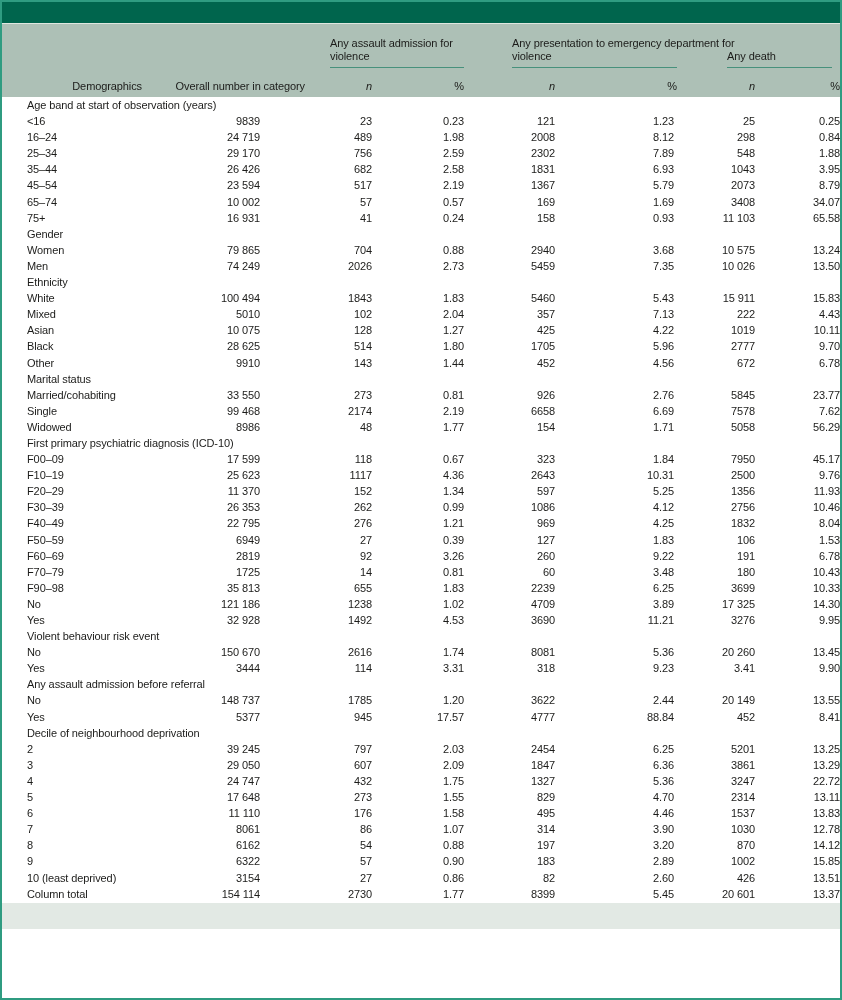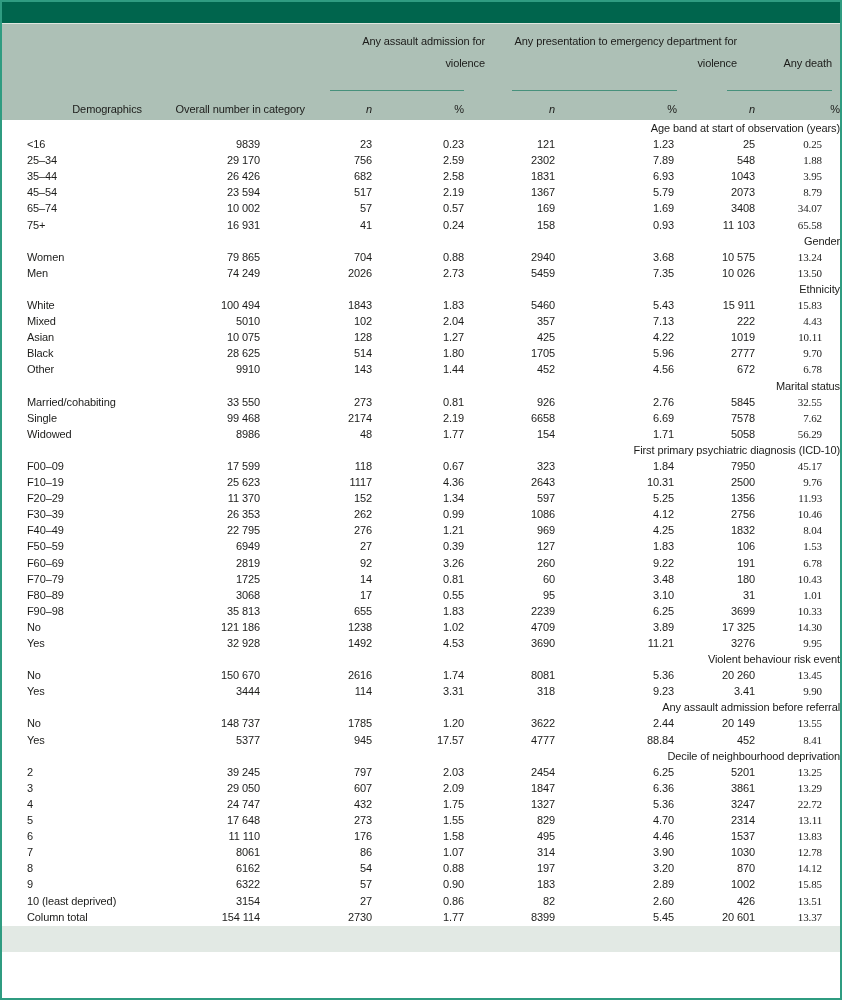--- a/index.html
+++ b/index.html
@@ -7,46 +7,46 @@
   .card{
     width:838px;height:996px;box-sizing:content-box;
     border:2px solid var(--border-teal,#2f9c81);
     background:#fff;overflow:hidden;
   }
   .topbar{height:21px;background:var(--top-bar-green,#00654d);border-bottom:1px solid #dfe7e0;}
   table{border-collapse:collapse;table-layout:fixed;width:838px;font-size:11px;letter-spacing:-0.1px;}
   thead th{background:var(--header-sage,#adc0b6);font-weight:normal;font-size:11px;overflow:visible;}
   tr.grouprow th{vertical-align:bottom;padding:6px 0 0 0;height:38px;}
   .group{
-    text-align:right;line-height:22px;padding-bottom:16px;
+    text-align:left;line-height:13px;padding-bottom:4px;
     border-bottom:1px solid var(--rule-teal,#47917c);
     white-space:normal;
   }
   .g1{margin:0 -21px 0 25px;}
   .g2{margin:0 -60px 0 48px;}
   .g3{margin:0 8px 0 50px;}
   tr.subhead th{vertical-align:bottom;height:24px;padding:0 0 5px 0;text-align:right;white-space:nowrap;}
   th.h-demo{text-align:left;padding-left:9px;}
   th.h-overall{text-align:right;}
   th.c3{padding-right:13px;}
   th.c4{padding-right:17px;}
   th.c5{padding-right:6px;}
   th.c6{padding-right:18px;}
   th.c7{padding-right:3px;}
   th.c8{padding-right:26px;}
   .it{font-style:italic;}
   tbody td{
     height:16.1px;line-height:16.1px;padding:0;font-size:11px;
     white-space:nowrap;overflow:visible;text-align:right;
   }
-  tbody tr.sec td{text-align:right;padding-left:25px;}
+  tbody tr.sec td{text-align:left;padding-left:25px;}
   tbody tr.item td:first-child{text-align:left;padding-left:25px;}
   tbody tr.item td:nth-child(2){padding-right:45px;}
   tbody tr.item td:nth-child(6){padding-right:3px;}
-  tbody tr.item td:nth-child(8){padding-right:18px;font-family:Liberation Serif, serif;}
+  tbody tr.item td:nth-child(8){padding-right:0;}
   .footstrip{height:26px;background:var(--footer-strip,#e2e9e4);margin-top:1px;}
 </style>
 </head>
 <body>
 
 <div class="card">
   <div class="topbar"></div>
   <table>
     <colgroup>
       <col style="width:140px">
@@ -90,20 +90,30 @@
           <td>&lt;16</td>
           <td>9839</td>
           <td>23</td>
           <td>0.23</td>
           <td>121</td>
           <td>1.23</td>
           <td>25</td>
           <td>0.25</td>
         </tr>
         <tr class="item">
+          <td>16–24</td>
+          <td>24 719</td>
+          <td>489</td>
+          <td>1.98</td>
+          <td>2008</td>
+          <td>8.12</td>
+          <td>298</td>
+          <td>0.84</td>
+        </tr>
+        <tr class="item">
           <td>25–34</td>
           <td>29 170</td>
           <td>756</td>
           <td>2.59</td>
           <td>2302</td>
           <td>7.89</td>
           <td>548</td>
           <td>1.88</td>
         </tr>
         <tr class="item">
@@ -226,21 +236,21 @@
           <td colspan="8">Marital status</td>
         </tr>
         <tr class="item">
           <td>Married/cohabiting</td>
           <td>33 550</td>
           <td>273</td>
           <td>0.81</td>
           <td>926</td>
           <td>2.76</td>
           <td>5845</td>
-          <td>32.55</td>
+          <td>23.77</td>
         </tr>
         <tr class="item">
           <td>Single</td>
           <td>99 468</td>
           <td>2174</td>
           <td>2.19</td>
           <td>6658</td>
           <td>6.69</td>
           <td>7578</td>
           <td>7.62</td>
@@ -332,30 +342,20 @@
           <td>F70–79</td>
           <td>1725</td>
           <td>14</td>
           <td>0.81</td>
           <td>60</td>
           <td>3.48</td>
           <td>180</td>
           <td>10.43</td>
         </tr>
         <tr class="item">
-          <td>F80–89</td>
-          <td>3068</td>
-          <td>17</td>
-          <td>0.55</td>
-          <td>95</td>
-          <td>3.10</td>
-          <td>31</td>
-          <td>1.01</td>
-        </tr>
-        <tr class="item">
           <td>F90–98</td>
           <td>35 813</td>
           <td>655</td>
           <td>1.83</td>
           <td>2239</td>
           <td>6.25</td>
           <td>3699</td>
           <td>10.33</td>
         </tr>
         <tr class="item">

